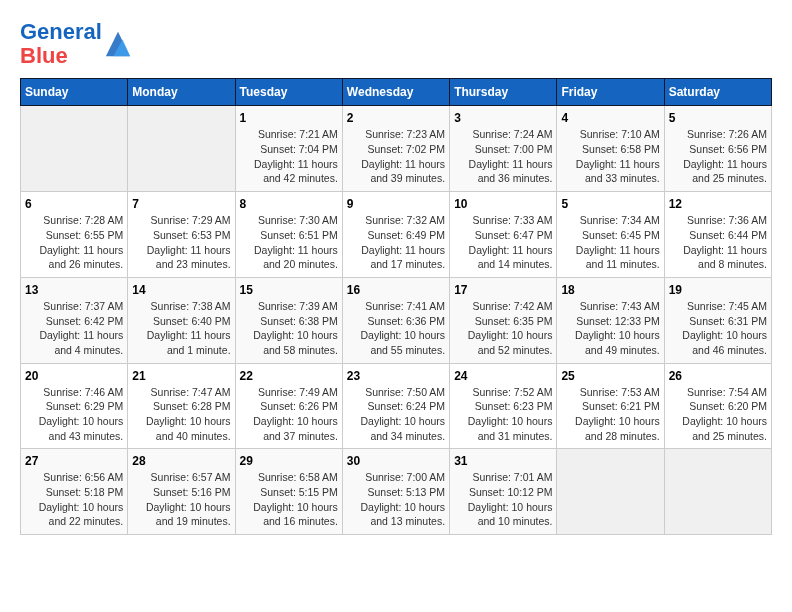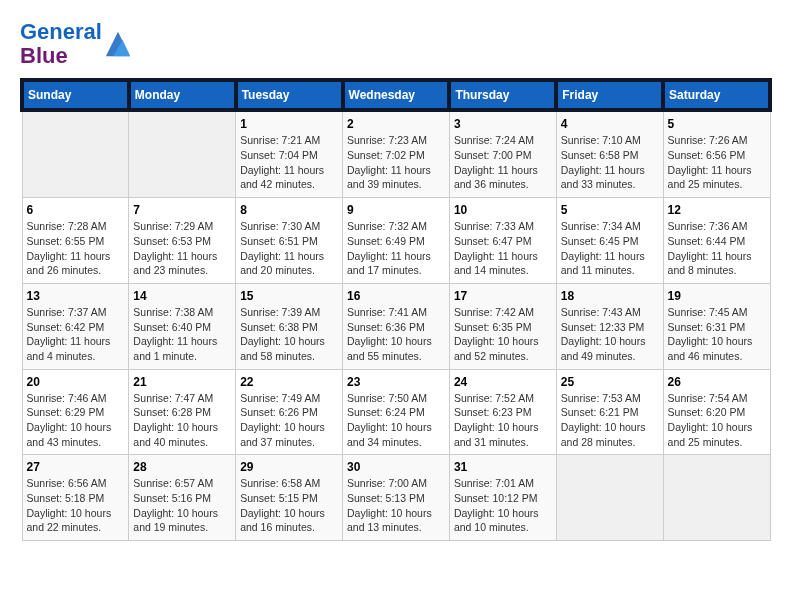--- a/index.html
+++ b/index.html
@@ -52,21 +52,21 @@
       border-collapse: collapse;
       font-size: 10.5px;
     }
     thead tr th {
       background-color: #1565c0;
       color: #fff;
       font-weight: bold;
       font-size: 12px;
       padding: 6px 4px;
       text-align: left;
-      border: 4px solid #0f172a;
+      border: 1px solid #0f172a;
     }
     tbody tr td {
       border: 1px solid #ccc;
       padding: 5px 4px;
       vertical-align: top;
       min-height: 70px;
       width: 107px;
       background: #fff;
     }
     tbody tr:nth-child(odd) td {
@@ -77,34 +77,35 @@
     }
     .day-num {
       font-weight: bold;
       font-size: 12px;
       margin-bottom: 2px;
       display: block;
     }
     .day-info {
       color: #333;
       line-height: 1.4;
+      text-align: right;
     }
     td.empty {
       background: #f0f0f0 !important;
     }
   </style>
 </head>
 <body>
 
 <div class="header">
   <div class="logo">
     <div>
       <div class="logo-text">
         <span>General</span><br>
-        <span style="color:#701a75;">Blue</span>
+        <span style="color:#ef4444;">Blue</span>
       </div>
     </div>
     <svg class="logo-icon" viewBox="0 0 30 30" xmlns="http://www.w3.org/2000/svg">
       <polygon points="2,28 15,2 28,28" fill="#1565c0" opacity="0.85"></polygon>
       <polygon points="10,28 20,10 28,28" fill="#42a5f5" opacity="0.7"></polygon>
     </svg>
   </div>
 </div>
 
 <table>

